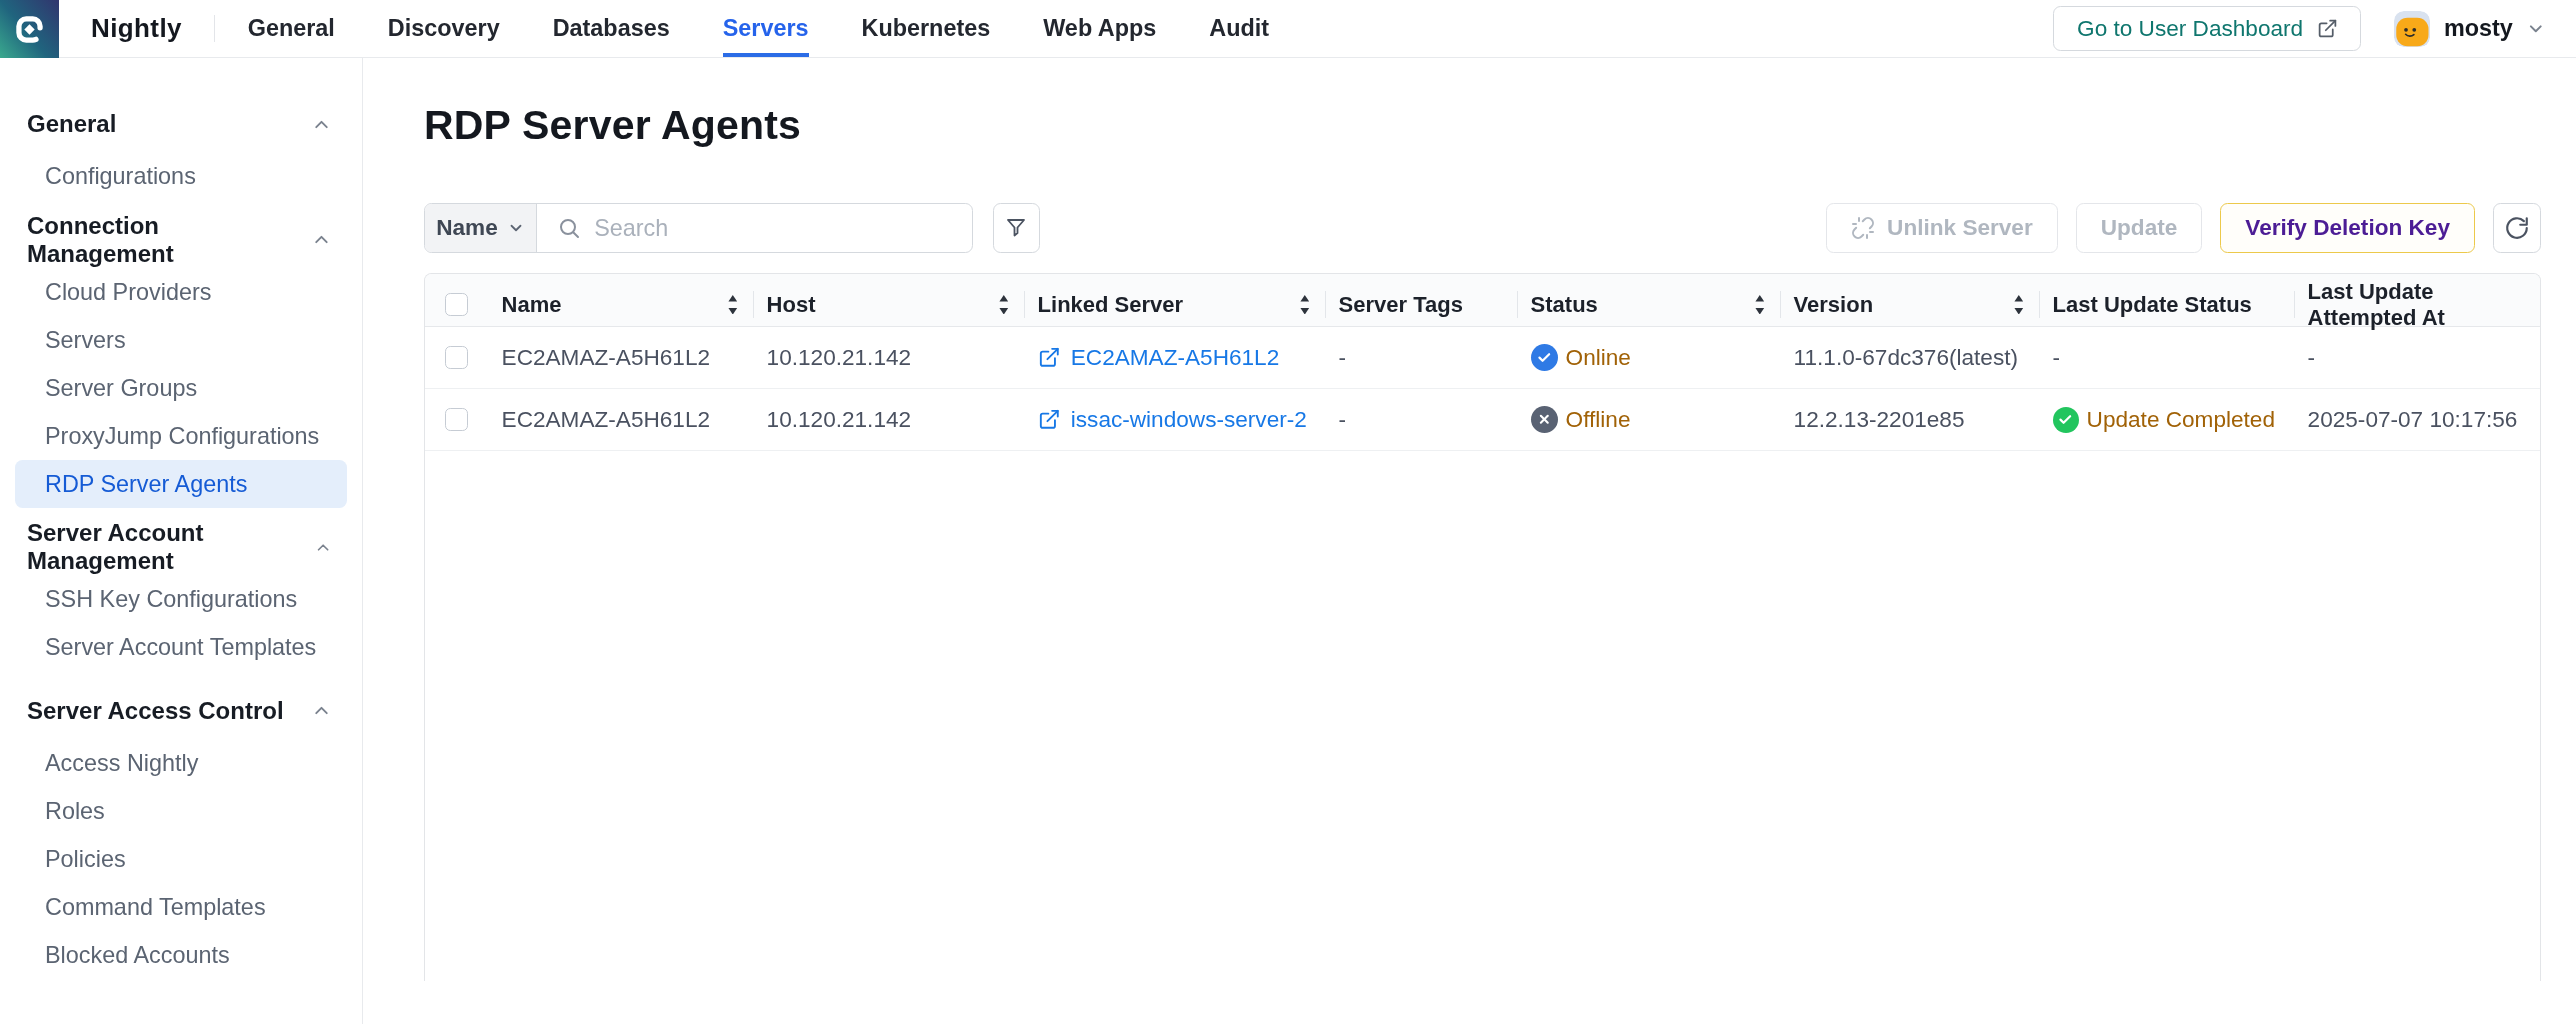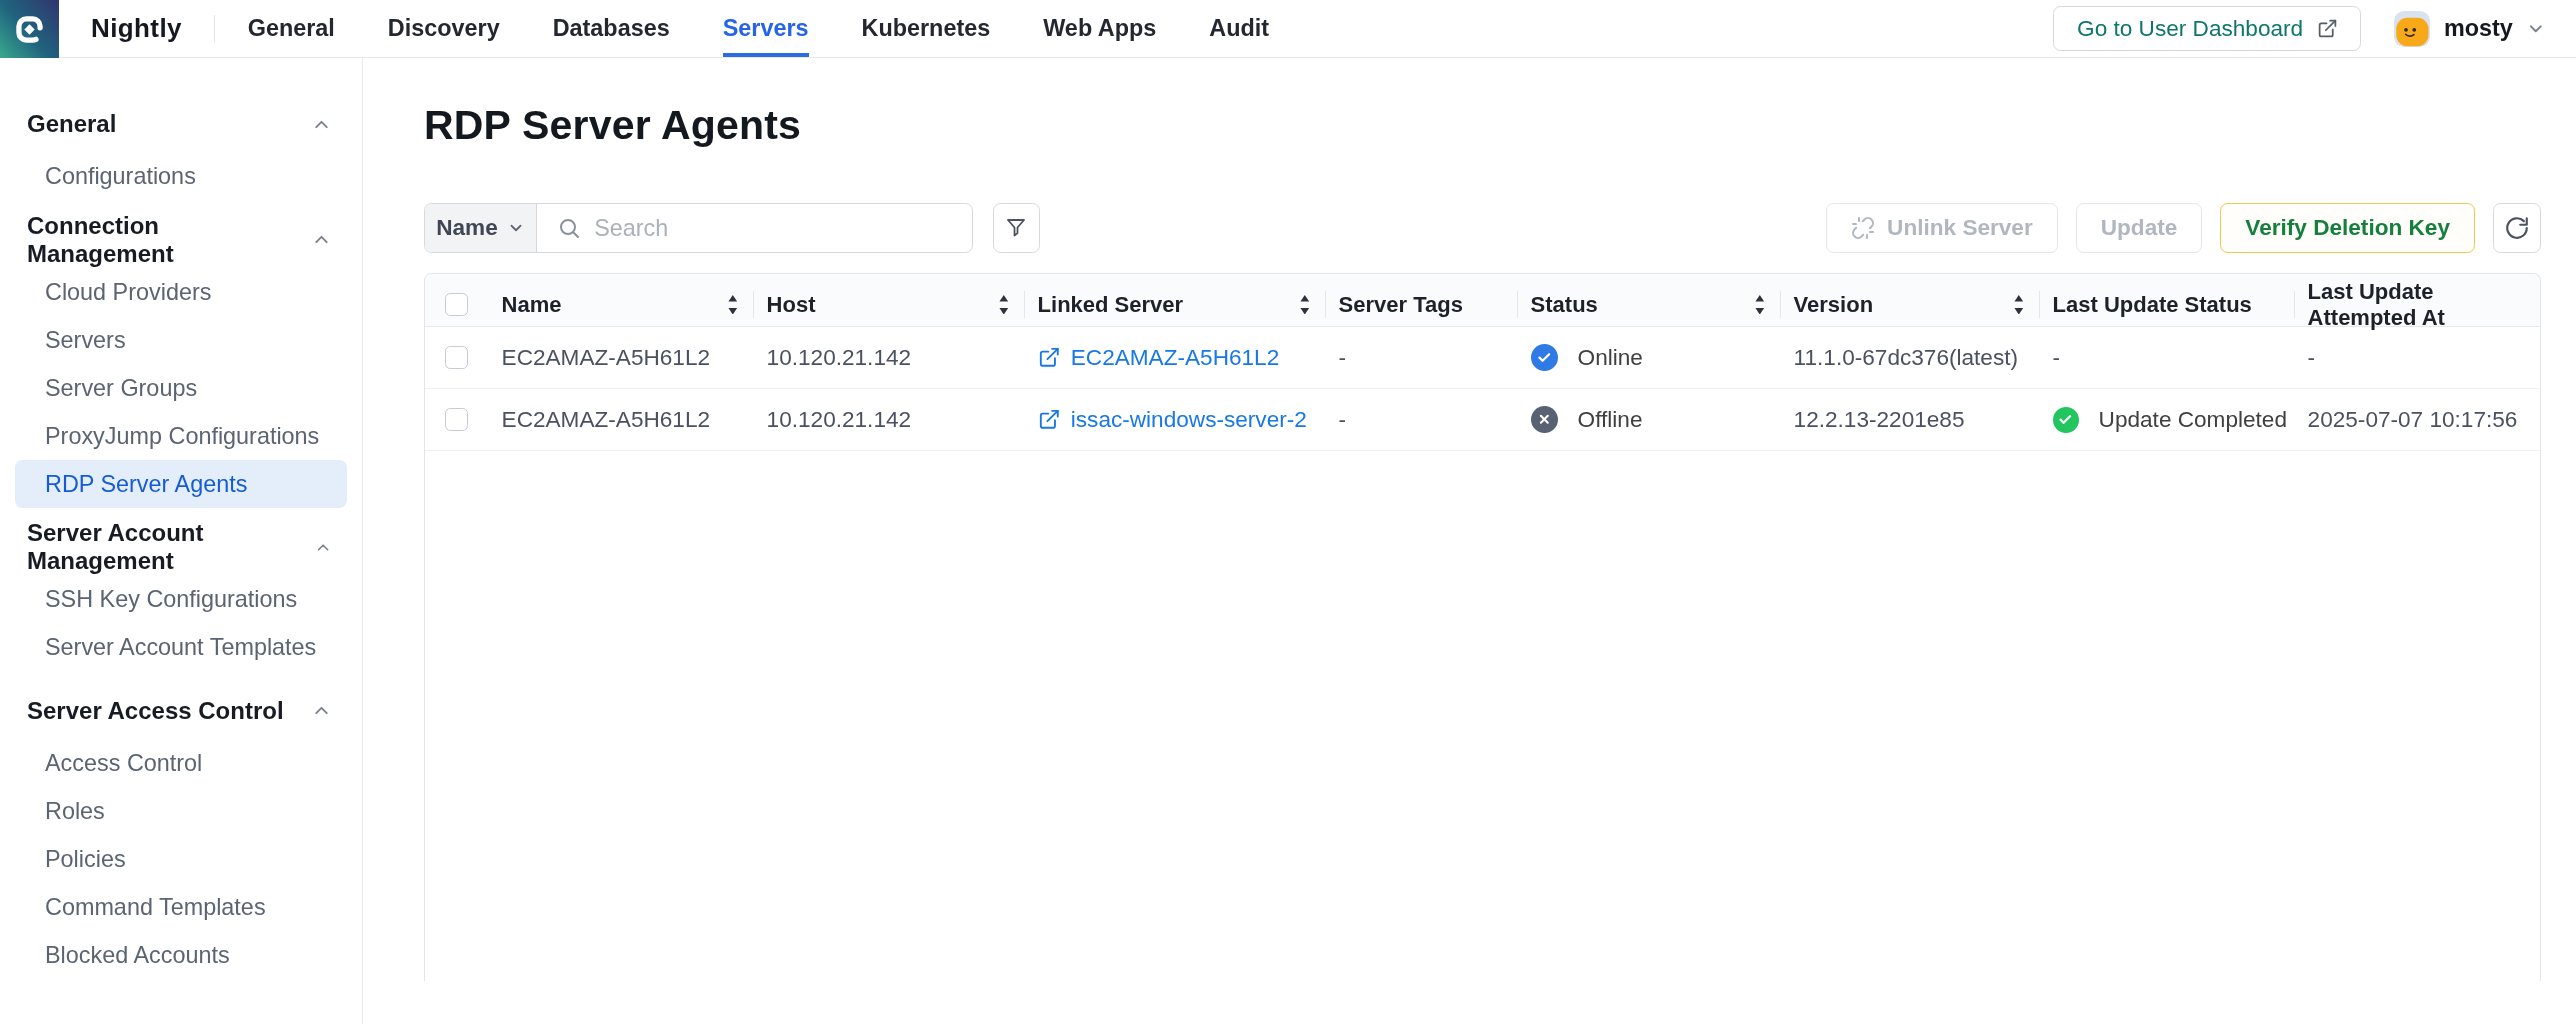--- a/index.html
+++ b/index.html
@@ -62,21 +62,21 @@
   .filter-btn { margin-left: 19.6px; width: 47px; height: 50px; border: 0.8px solid #d5d9de;
     border-radius: 7.5px; background: #fff; display: flex; align-items: center; justify-content: center; cursor: pointer; }
   .filter-btn svg { width: 24px; height: 24px; color: #4b5361; }
 
   .toolbar-spacer { flex: 1; }
   .btn { height: 50px; border-radius: 7.5px; background: #fff; font-size: 22.6px; font-weight: 600;
     display: flex; align-items: center; gap: 12px; padding: 0 24px; margin-left: 18px;
     font-family: "Liberation Sans", sans-serif; cursor: pointer; }
   .btn.disabled { border: 0.8px solid #e4e6ea; color: #b0b7c0; cursor: default; }
   .btn.disabled svg { width: 24px; height: 24px; color: #b0b7c0; }
-  .btn.warning { border: 1.5px solid #ecc94b; color: #15803d; background: #fffefa; }
+  .btn.warning { border: 1.5px solid #ecc94b; color: #4c1d95; background: #fffefa; }
   .btn.icon-only { width: 48px; padding: 0; justify-content: center; border: 0.8px solid #d5d9de; }
   .btn.icon-only svg { width: 26px; height: 26px; color: #4b5361; }
 
   
   .table-card { margin-top: 19.6px; height: 708px; border: 0.8px solid #e3e5e8;
     border-radius: 7.5px 7.5px 0 0; border-bottom: none; overflow: hidden; }
   .tgrid { display: grid; grid-template-columns: 63px 265px 271px 301px 192px 263px 259px 255px 1fr;
     align-items: center; }
   .thead { height: 53px; background: #fafbfc; border-bottom: 0.8px solid #e6e8eb; }
   .th { display: flex; align-items: center; height: 53px; padding-left: 13.6px;
@@ -85,21 +85,21 @@
     width: 0.8px; background: #e3e6ea; }
   .th .sort { margin-left: auto; margin-right: 13.6px; width: 13.6px; height: 19.6px; color: #2d333c; cursor: pointer; }
   .trow { height: 62px; border-bottom: 0.8px solid #eef0f2; background: #fff; }
   .td { display: flex; align-items: center; height: 62px; padding-left: 13.6px;
     font-size: 22.6px; color: #4a5160; }
   .td.center { justify-content: center; padding-left: 0; }
   .checkbox { width: 22.6px; height: 22.6px; border: 1.5px solid #c6ccd4; border-radius: 5.3px;
     background: #fff; cursor: pointer; }
   .link-cell { color: #1778e6; gap: 10.6px; cursor: pointer; }
   .link-cell svg { width: 22.6px; height: 22.6px; flex: 0 0 22.6px; }
-  .status-cell { gap: 20px; color: #404040; }
+  .status-cell { gap: 8px; color: #a16207; }
   .dot { width: 27px; height: 27px; border-radius: 50%; display: flex; align-items: center; justify-content: center; flex: 0 0 27px; }
   .dot svg { width: 16.6px; height: 16.6px; color: #fff; }
   .dot.online { background: #2f7ae5; }
   .dot.offline { background: #596273; }
   .dot.success { background: #22c55e; width: 26px; height: 26px; flex-basis: 26px; }
 </style>
 </head>
 <body>
 
 <div class="topbar">
@@ -193,21 +193,21 @@
     </div>
 
     <div class="side-section">
       <div class="side-header">
         <span class="side-header-label">Server Access Control</span>
         <svg viewBox="0 0 24 24" fill="none" stroke="currentColor" stroke-width="2.2" stroke-linecap="round" stroke-linejoin="round">
             <path d="M6 15l6-6 6 6"></path>
           </svg>
       </div>
       <div class="side-items">
-        <div class="side-item">Access Control</div>
+        <div class="side-item">Access Nightly</div>
         <div class="side-item">Roles</div>
         <div class="side-item">Policies</div>
         <div class="side-item">Command Templates</div>
         <div class="side-item">Blocked Accounts</div>
       </div>
     </div>
   </div>
 
   <div class="main">
     <div class="page-title">RDP Server Agents</div>

